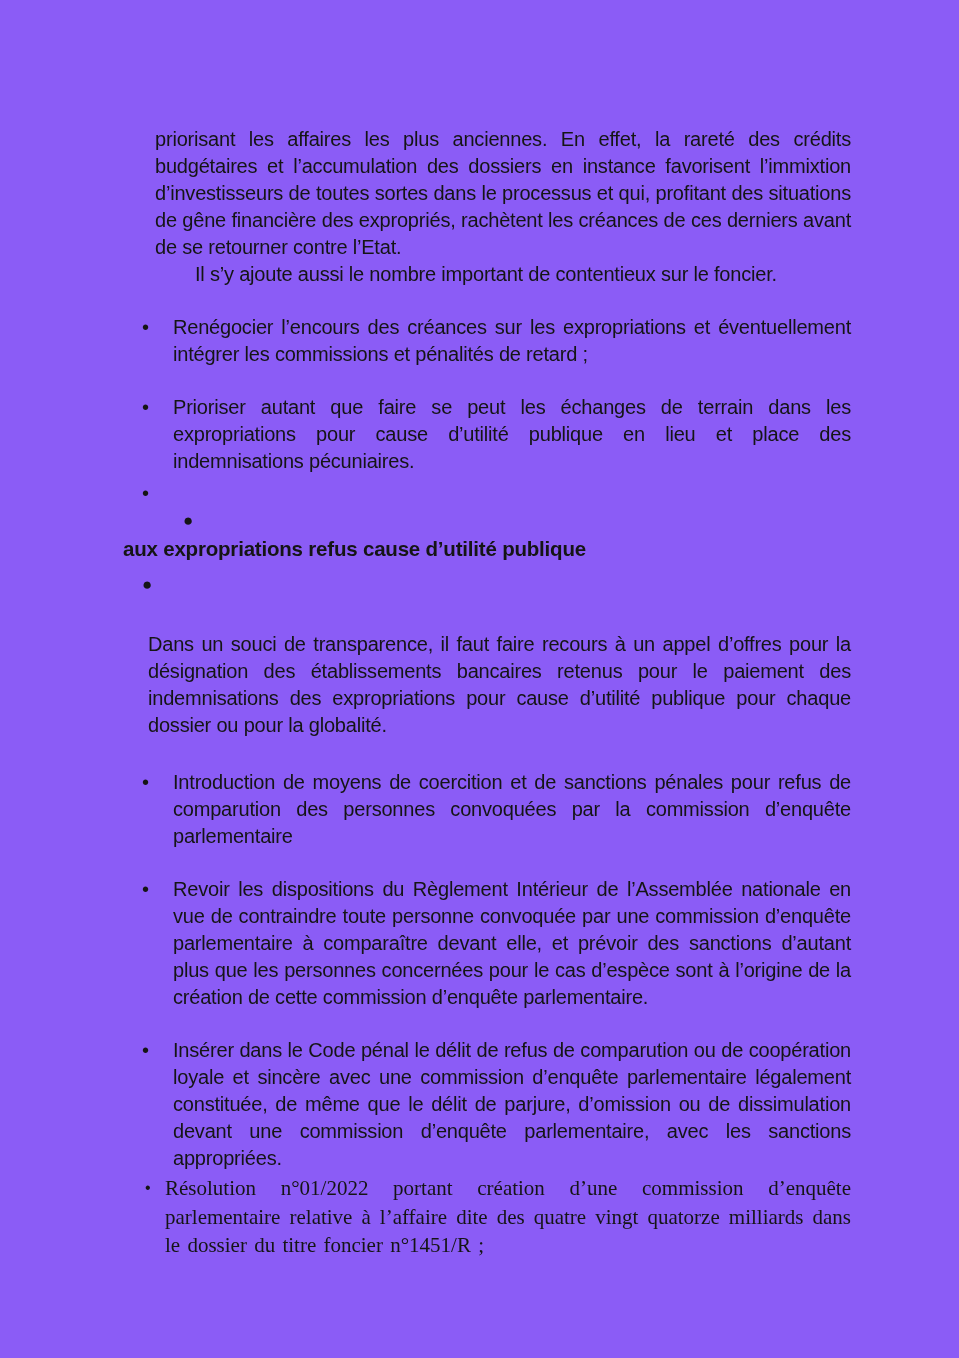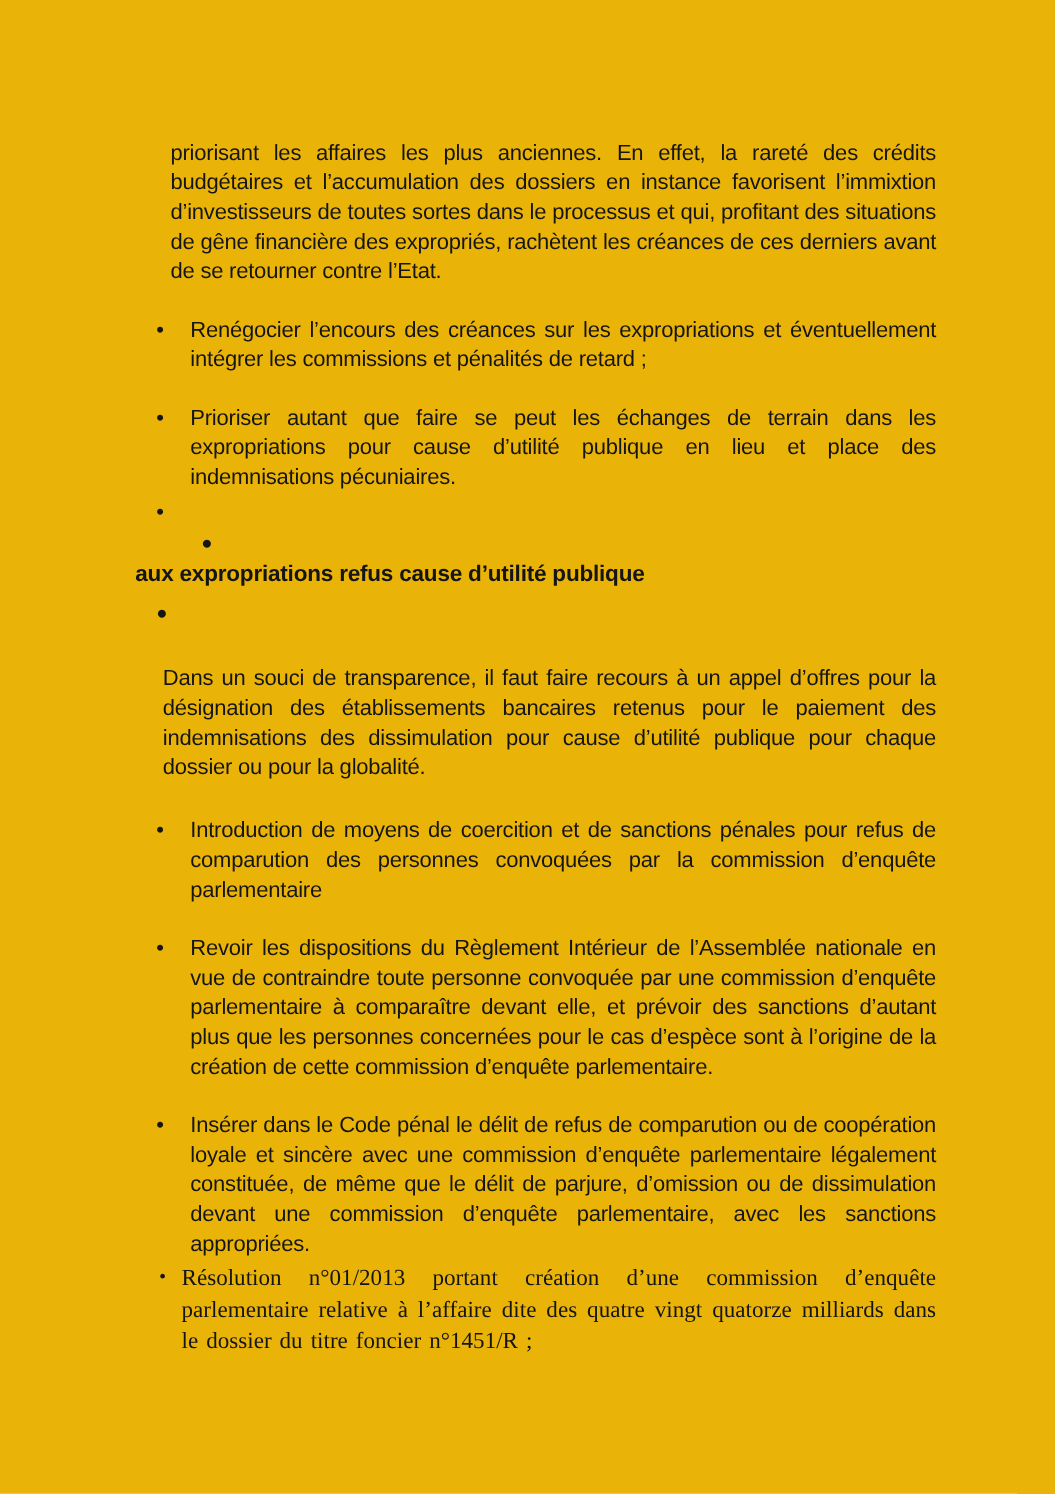--- a/index.html
+++ b/index.html
@@ -3,21 +3,21 @@
 <meta charset="utf-8">
 <style>
   * { margin: 0; padding: 0; box-sizing: border-box; }
   html, body { background: #e8e8e8; }
   body { font-family: "Liberation Sans", sans-serif; }
 
   .page {
     position: relative;
     width: 959px;
     height: 1358px;
-    background: #eab308;
+    background: #8b5cf6;
     color: #151515;
     overflow: hidden;
     margin: 0 auto;
   }
 
   .content {
     position: absolute;
     left: 123px;
     top: 126px;
     width: 728px;
@@ -124,20 +124,21 @@
   }
 </style>
 </head>
 <body>
 
 <div class="page">
   <div class="content body-text">
 
     <p class="para p-priorisant">priorisant les affaires les plus anciennes. En effet, la rareté des crédits budgétaires et l’accumulation des dossiers en instance favorisent l’immixtion d’investisseurs de toutes sortes dans le processus et qui, profitant des situations de gêne financière des expropriés, rachètent les créances de ces derniers avant de se retourner contre l’Etat.</p>
 
+    <p class="para p-ajout">Il s’y ajoute aussi le nombre important de contentieux sur le foncier.</p>
 
     <div class="li" style="margin-top:26px;">
       <span class="li-bullet">•</span>
       <p class="li-text">Renégocier l’encours des créances sur les expropriations et éventuellement intégrer les commissions et pénalités de retard ;</p>
     </div>
 
     <div class="li">
       <span class="li-bullet">•</span>
       <p class="li-text">Prioriser autant que faire se peut les échanges de terrain dans les expropriations pour cause d’utilité publique en lieu et place des indemnisations pécuniaires.</p>
     </div>
@@ -150,37 +151,37 @@
       <span class="banc-line1">
         <span class="banc-bullet">●</span>
       </span>
       <span class="banc-line2">aux expropriations refus cause d’utilité publique</span>
     </div>
 
     <div class="li-empty big" style="margin-top:10px;">
       <span>●</span>
     </div>
 
-    <p class="para p-transparence">Dans un souci de transparence, il faut faire recours à un appel d’offres pour la désignation des établissements bancaires retenus pour le paiement des indemnisations des dissimulation pour cause d’utilité publique pour chaque dossier ou pour la globalité.</p>
+    <p class="para p-transparence">Dans un souci de transparence, il faut faire recours à un appel d’offres pour la désignation des établissements bancaires retenus pour le paiement des indemnisations des expropriations pour cause d’utilité publique pour chaque dossier ou pour la globalité.</p>
 
     <div class="li bold" style="margin-top:30px;">
       <span class="li-bullet">•</span>
       <p class="li-text">Introduction de moyens de coercition et de sanctions pénales pour refus de comparution des personnes convoquées par la commission d’enquête parlementaire</p>
     </div>
 
     <div class="li">
       <span class="li-bullet">•</span>
       <p class="li-text">Revoir les dispositions du Règlement Intérieur de l’Assemblée nationale en vue de contraindre toute personne convoquée par une commission d’enquête parlementaire à comparaître devant elle, et prévoir des sanctions d’autant plus que les personnes concernées pour le cas d’espèce sont à l’origine de la création de cette commission d’enquête parlementaire.</p>
     </div>
 
     <div class="li">
       <span class="li-bullet">•</span>
       <p class="li-text">Insérer dans le Code pénal le délit de refus de comparution ou de coopération loyale et sincère avec une commission d’enquête parlementaire légalement constituée, de même que le délit de parjure, d’omission ou de dissimulation devant une commission d’enquête parlementaire, avec les sanctions appropriées.</p>
     </div>
 
 
     <div class="annex-li">
       <span class="li-bullet">•</span>
-      <p class="li-text">Résolution n°01/2013 portant création d’une commission d’enquête parlementaire relative à l’affaire dite des quatre vingt quatorze milliards dans le dossier du titre foncier n°1451/R ;</p>
+      <p class="li-text">Résolution n°01/2022 portant création d’une commission d’enquête parlementaire relative à l’affaire dite des quatre vingt quatorze milliards dans le dossier du titre foncier n°1451/R ;</p>
     </div>
 
   </div>
 </div>
 
 </body></html>

